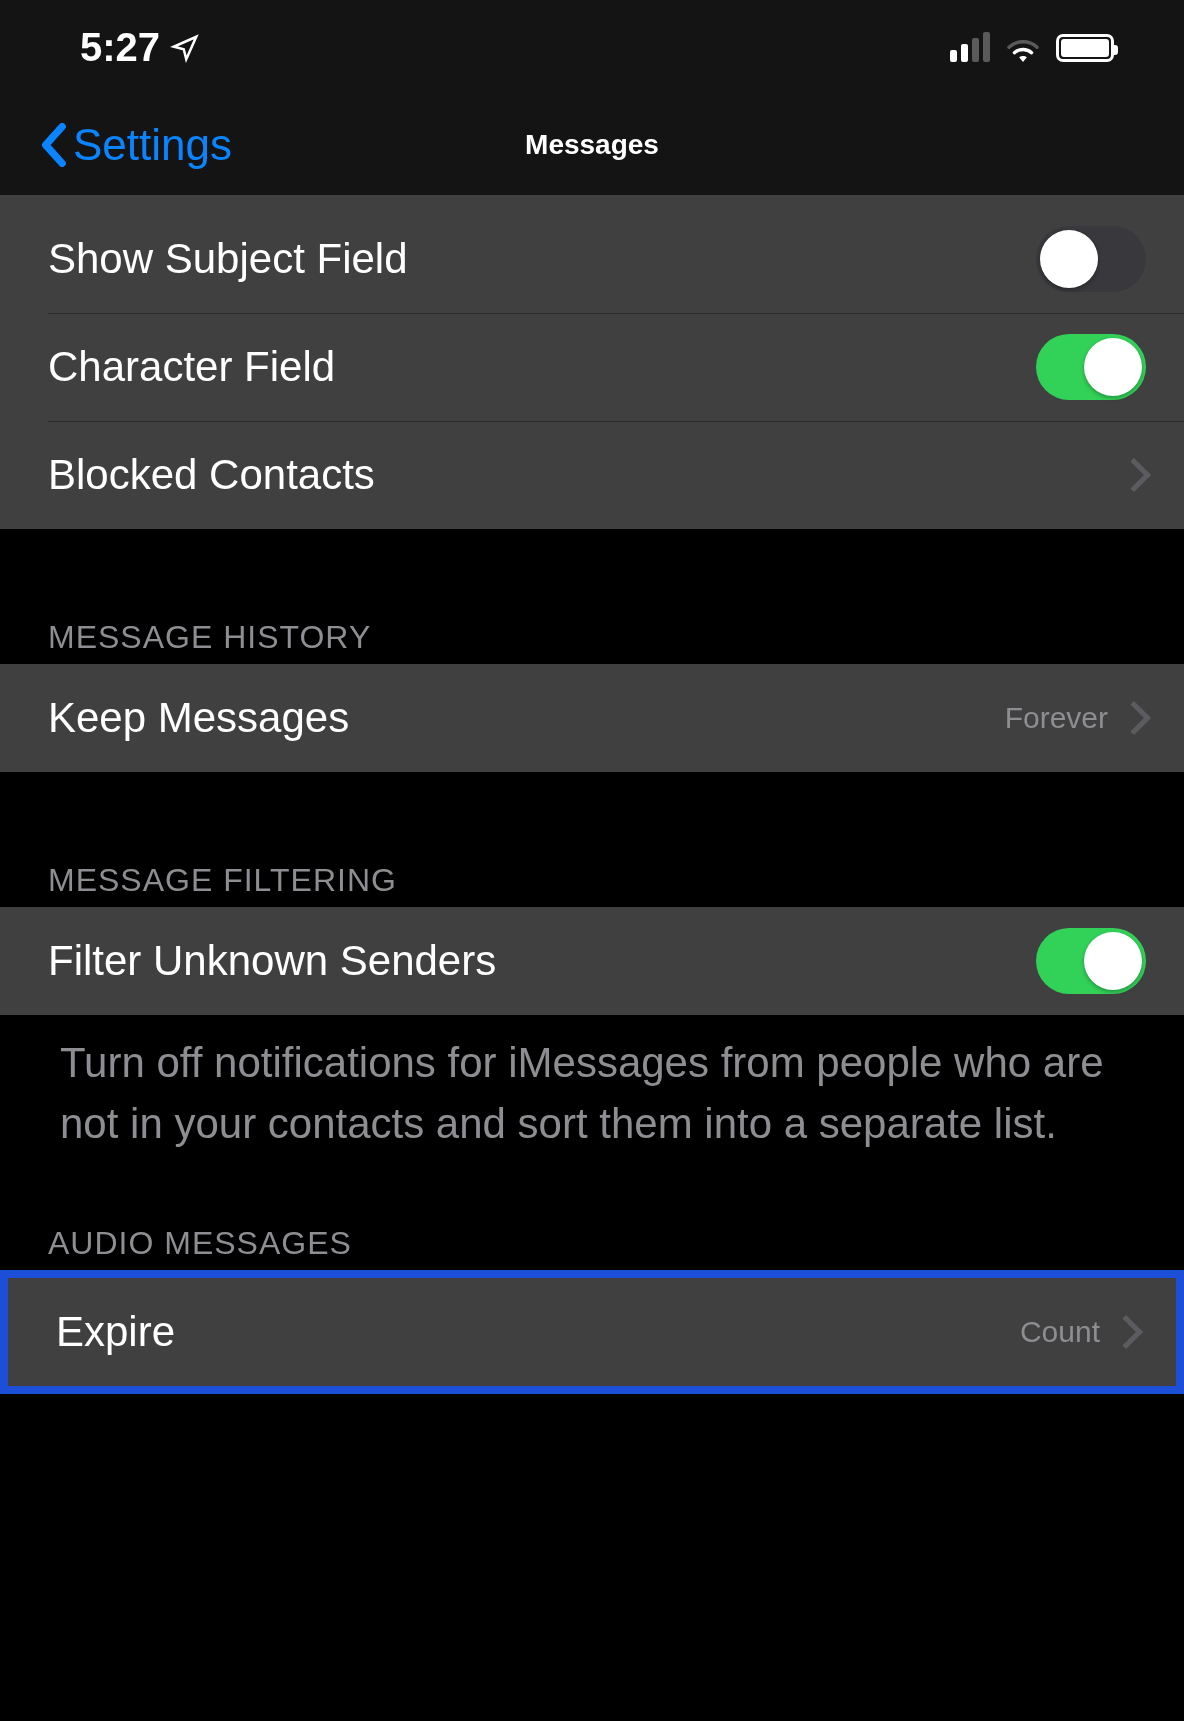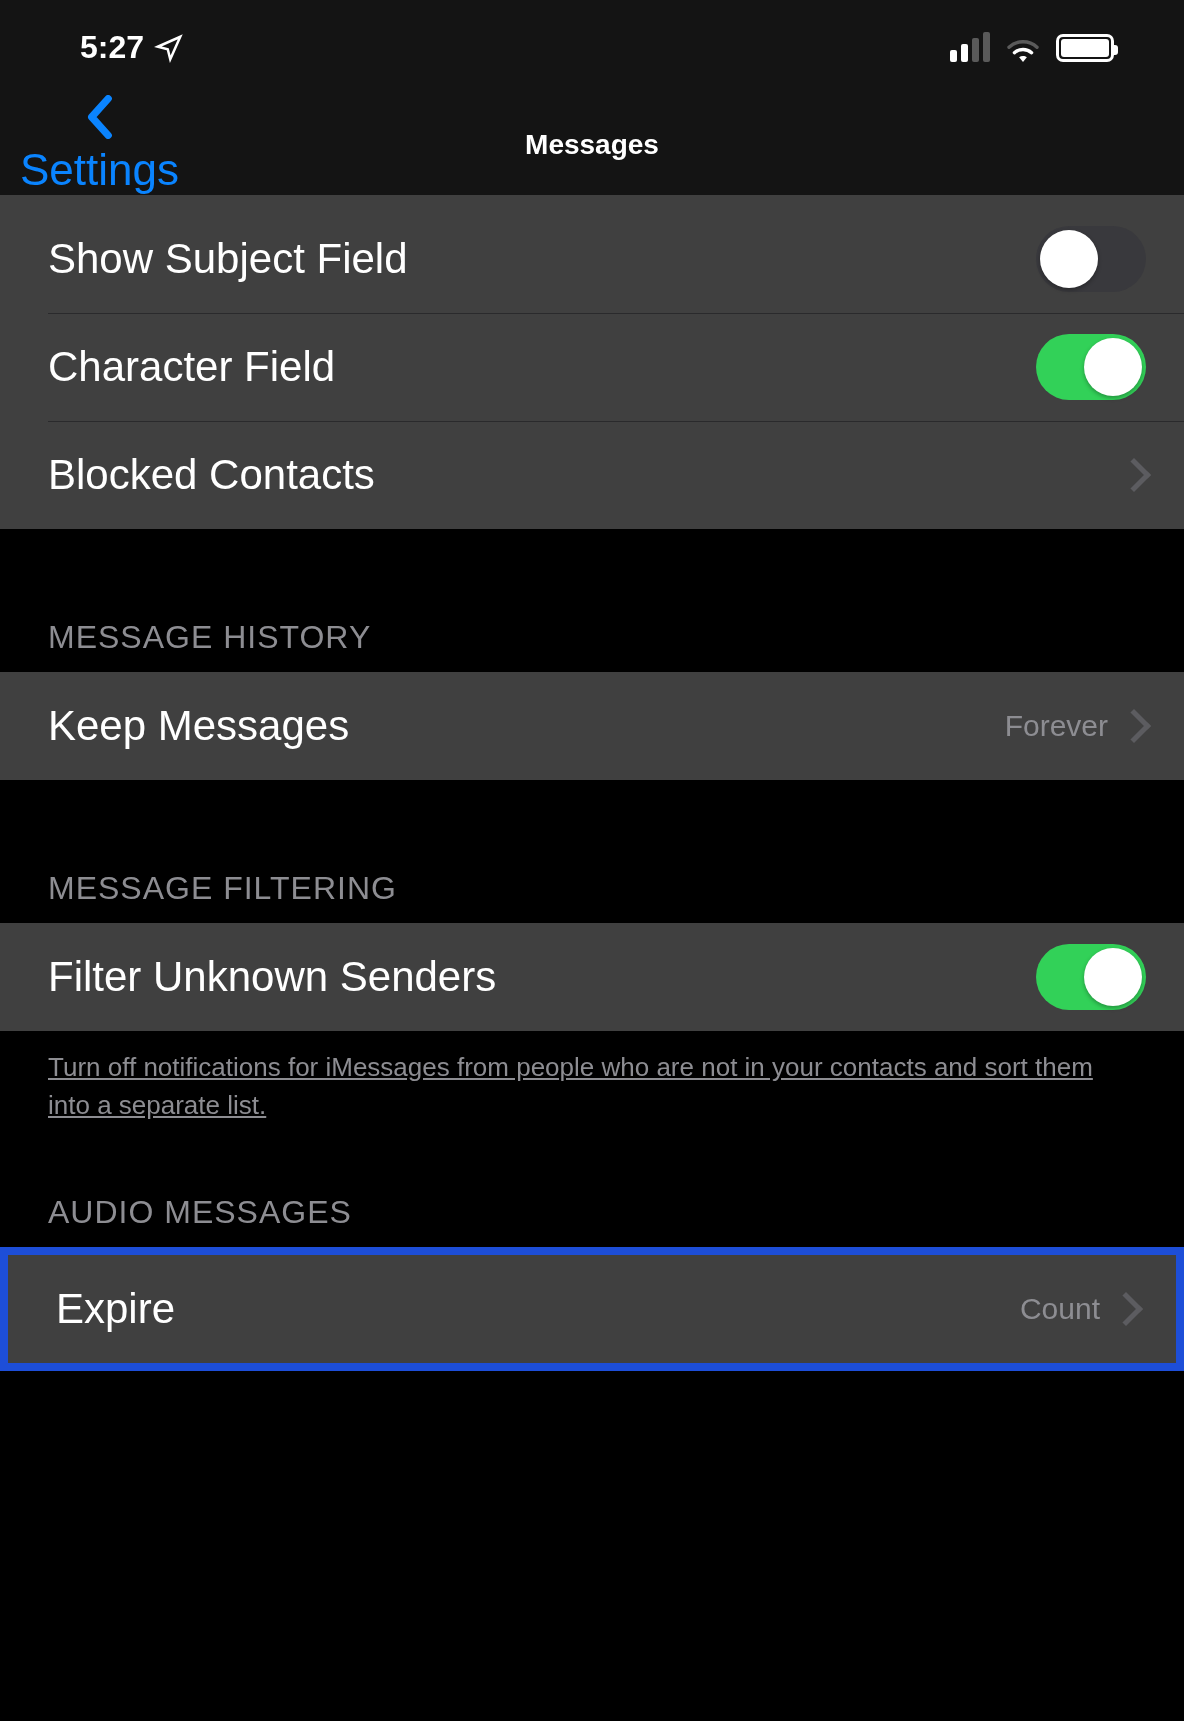--- a/index.html
+++ b/index.html
@@ -23,21 +23,21 @@
     display: flex;
     align-items: center;
     justify-content: space-between;
     padding: 0 70px 0 80px;
     background: #141414;
   }
   .status-left {
     display: flex;
     align-items: center;
     gap: 10px;
-    font-size: 32px;
+    font-size: 40px;
     font-weight: 600;
   }
   .status-right {
     display: flex;
     align-items: center;
     gap: 14px;
   }
   .signal-bars {
     display: flex;
     align-items: flex-end;
@@ -82,53 +82,51 @@
   
   .nav-bar {
     height: 100px;
     display: flex;
     align-items: center;
     position: relative;
     background: #141414;
   }
   .nav-back {
     position: absolute;
-    left: 20px;
+    left: 39px;
     display: flex;
     align-items: center;
     gap: 6px;
     color: #0a84ff;
     font-size: 44px;
-    flex-direction: column;
   }
   .nav-title {
     width: 100%;
     text-align: center;
     font-size: 28px;
     font-weight: 600;
   }
   
   .group {
     background: #404040;
   }
   .group-header {
-    padding: 90px 48px 16px 48px;
+    padding: 90px 48px 8px 48px;
     font-size: 32px;
     letter-spacing: 1px;
     color: #8d8d92;
     text-transform: uppercase;
     background: #000;
   }
   .group-footer {
-    padding: 18px 48px 10px 48px;
-    font-size: 26px;
+    padding: 18px 48px 10px 60px;
+    font-size: 42px;
     line-height: 1.45;
     color: #8d8d92;
     background: #000;
-    text-decoration: underline;
   }
   .row {
     display: flex;
     align-items: center;
     min-height: 108px;
     padding: 0 38px 0 48px;
     font-size: 42px;
     color: #fff;
     position: relative;
   }

